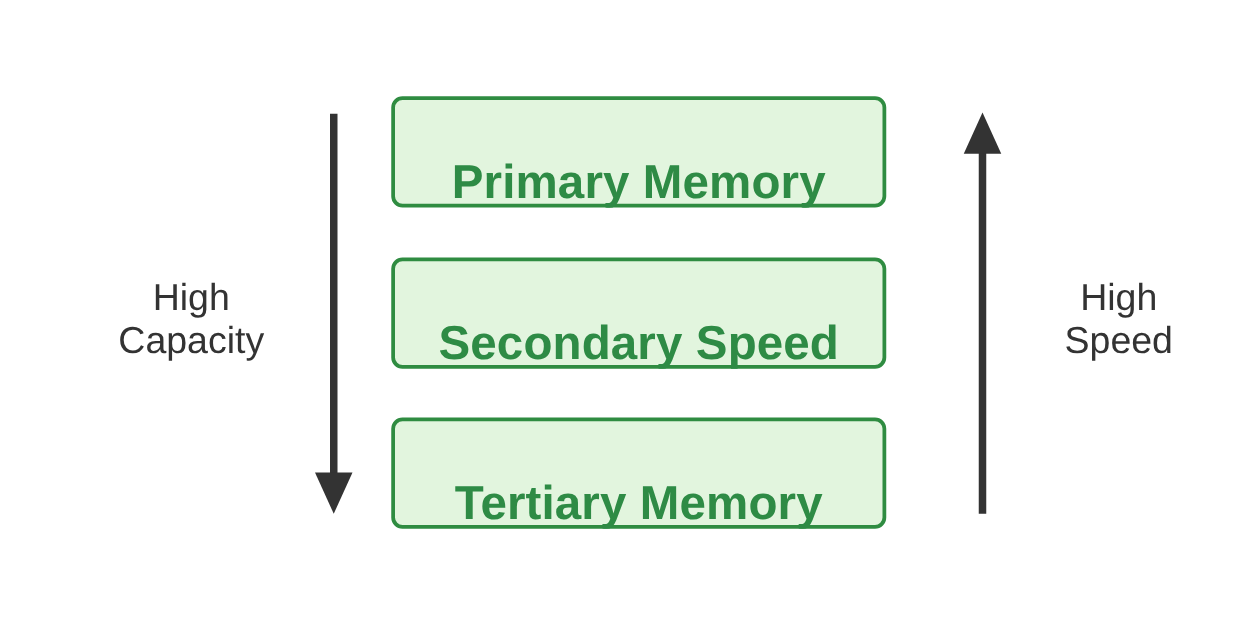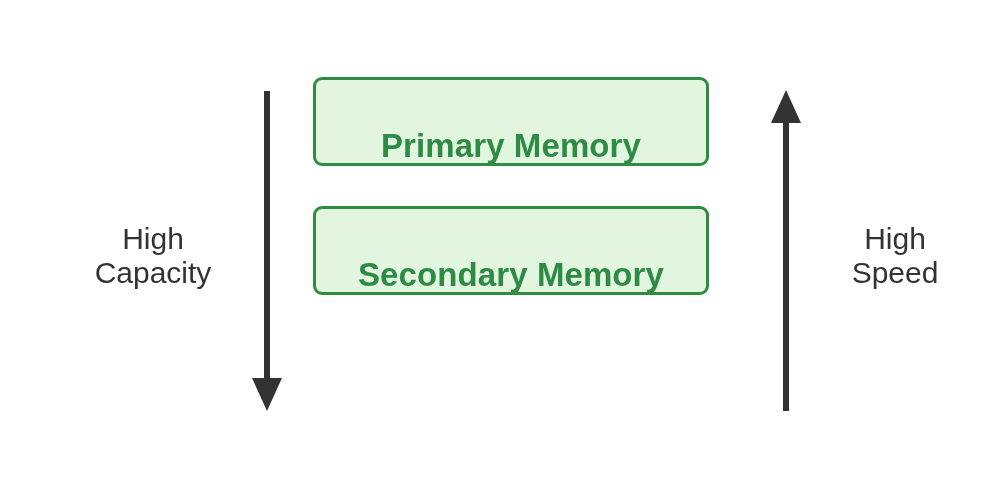--- a/index.html
+++ b/index.html
@@ -33,21 +33,21 @@
     display: flex;
     align-items: center;
     justify-content: center;
   }
   .mem-box.b1 { top: 77px; }
   .mem-box.b2 { top: 206px; }
   .mem-box.b3 { top: 334px; }
 
   .mem-label {
     color: #2e8b45;
-    font-size: 33px;
+    font-size: 38px;
     font-weight: 700;
     letter-spacing: 0.1px;
     line-height: 1;
     white-space: nowrap;
     margin-top: 48px;
   }
 
   
   .side-caption {
     position: absolute;
@@ -101,17 +101,20 @@
 Capacity</div>
 
   <div class="side-caption right">High
 Speed</div>
 
   <div class="mem-box b1">
     <span class="mem-label">Primary Memory</span>
   </div>
 
   <div class="mem-box b2">
-    <span class="mem-label">Secondary Memory</span>
+    <span class="mem-label">Secondary Speed</span>
   </div>
 
+  <div class="mem-box b3">
+    <span class="mem-label">Tertiary Memory</span>
+  </div>
 
 </div>
 
 </body></html>

